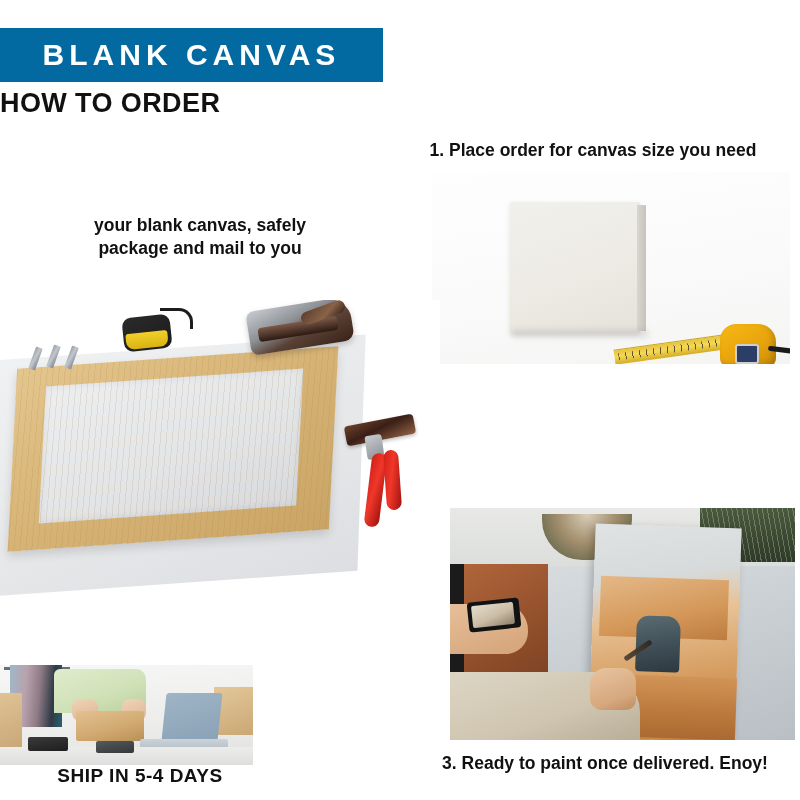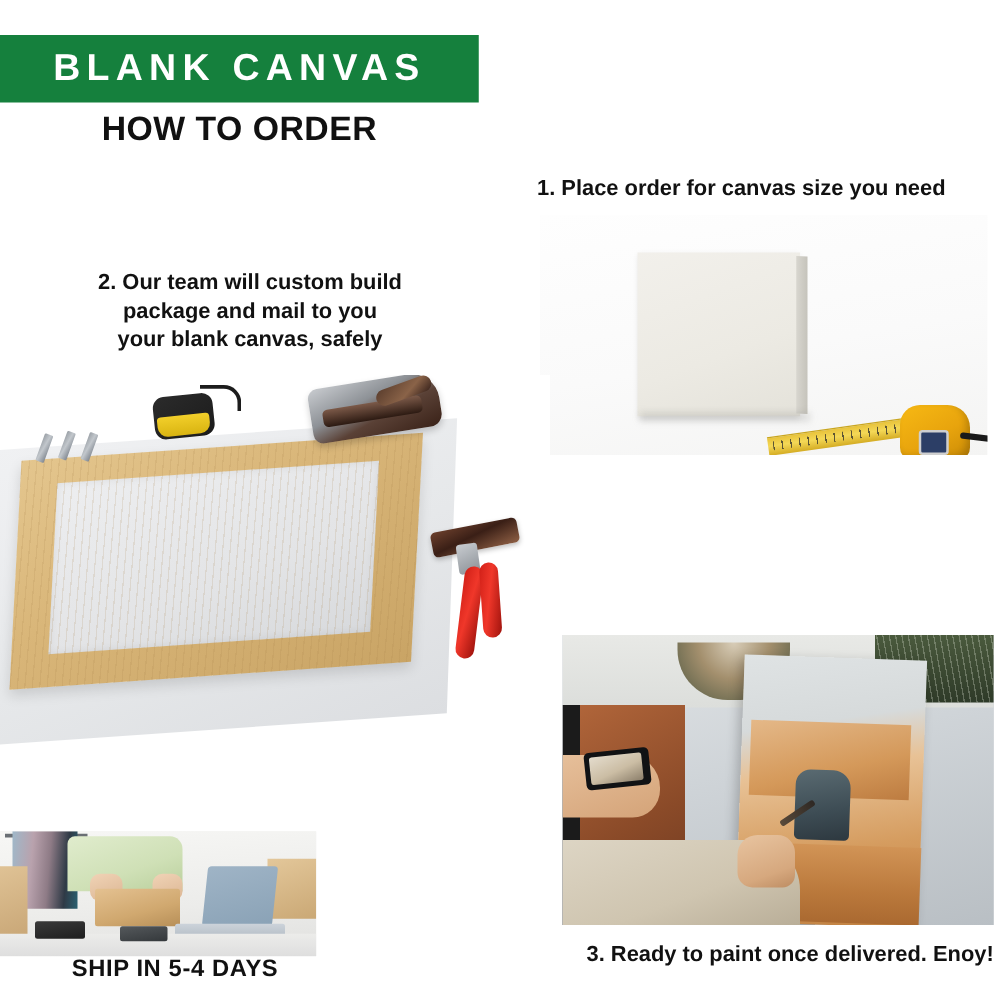--- a/index.html
+++ b/index.html
@@ -16,37 +16,36 @@
     color: #111111;
   }
 
   
   .title-bar {
     position: absolute;
     left: 0;
     top: 28px;
     width: 383px;
     height: 54px;
-    background: #15803d;
+    background: #0369a1;
     display: flex;
     align-items: center;
     justify-content: center;
   }
   .title-bar-text {
     color: #ffffff;
     font-size: 30px;
     font-weight: bold;
     letter-spacing: 5px;
   }
   .subtitle {
     position: absolute;
     left: 0;
     top: 88px;
     width: 383px;
-    text-align: center;
     font-size: 27px;
     font-weight: bold;
     letter-spacing: 0.4px;
     color: #111111;
   }
 
   
   .step-caption {
     position: absolute;
     font-weight: bold;
@@ -65,21 +64,21 @@
     top: 214px;
     width: 320px;
     font-size: 17.5px;
     text-align: center;
   }
   .step3-caption {
     left: 415px;
     top: 752px;
     width: 380px;
     font-size: 17.5px;
-    text-align: right;
+    text-align: center;
   }
   .ship-caption {
     position: absolute;
     left: 30px;
     top: 765px;
     width: 220px;
     text-align: center;
     font-size: 19px;
     font-weight: bold;
     letter-spacing: 0.5px;
@@ -568,23 +567,22 @@
   <div class="canvas-edge"></div>
   <div class="canvas-shadow"></div>
   <div class="tape-blade"></div>
   <div class="tape-ticks"></div>
   <div class="tape-body"></div>
   <div class="tape-hub"></div>
   <div class="tape-strap"></div>
 </div>
 
 <div class="step-caption step2-caption">
-  <div>2. Our team will custom build</div>
+  <div>your blank canvas, safely</div>
   <div>package and mail to you</div>
-  <div>your blank canvas, safely</div>
 </div>
 
 <div class="photo" id="photo-frame">
   <div class="sheet"></div>
   <div class="frame-outer"></div>
   <div class="frame-inner"></div>
   <div class="wood-grain"></div>
 
   <div class="staples">
     <div class="staple" style="left:0px;  top:2px;"></div>

